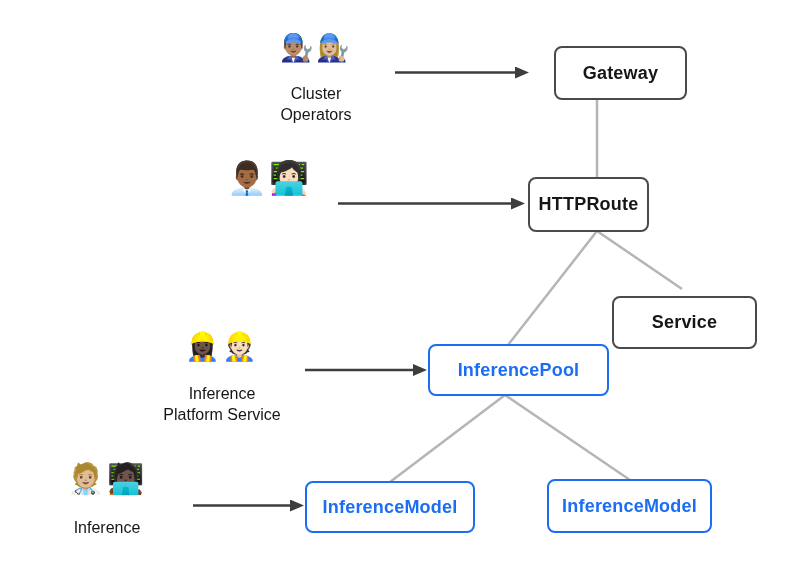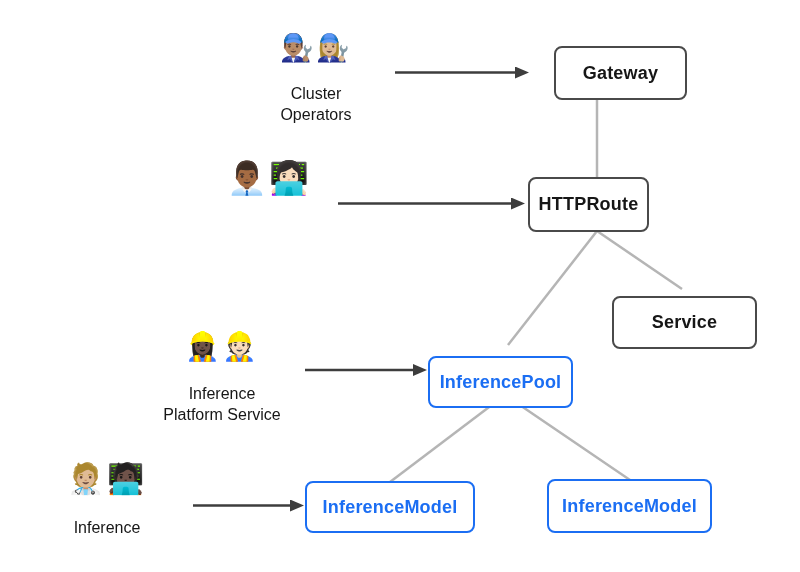--- a/index.html
+++ b/index.html
@@ -28,21 +28,21 @@
     font-weight: 700;
     letter-spacing: 0.2px;
     white-space: nowrap;
   }
   .node.gray { border: 2.5px solid #4a4a4a; color: #161616; }
   .node.blue { border: 2.5px solid #1b6ef3; color: #1b6ef3; }
 
   .node-gateway              { left: 554px; top:  46px; width: 133px; height: 54px; }
   .node-httproute            { left: 528px; top: 177px; width: 121px; height: 55px; }
   .node-service              { left: 612px; top: 288px; width: 145px; height: 53px; margin-top: 8px; }
-  .node-inferencepool        { left: 428px; top: 356px; width: 145px; height: 52px; }
+  .node-inferencepool        { left: 428px; top: 344px; width: 181px; height: 52px; }
   .node-inferencemodel-left  { left: 305px; top: 481px; width: 170px; height: 52px; }
   .node-inferencemodel-right { left: 547px; top: 479px; width: 165px; height: 54px; }
 
   .persona {
     position: absolute;
     display: flex;
     flex-direction: column;
     align-items: center;
     text-align: center;
     color: #161616;

